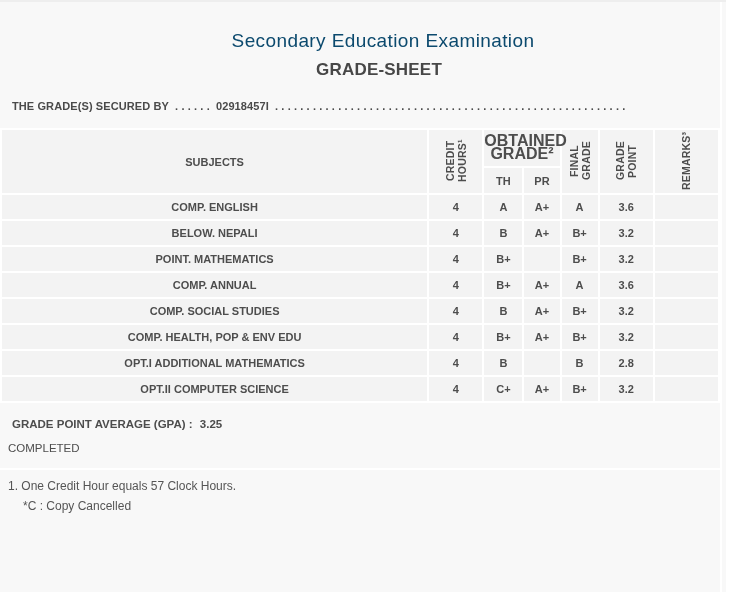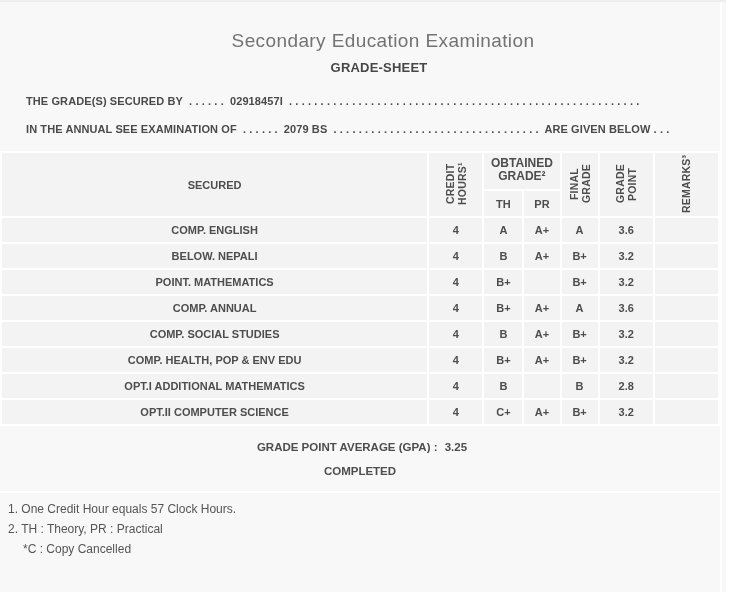--- a/index.html
+++ b/index.html
@@ -17,34 +17,34 @@
     border-top: 2px solid #eeeeee;
   }
   .panel::after {
     content: "";
     position: absolute; top: 0; bottom: 0; right: 4px;
     width: 2px; background: #ffffff;
   }
   .page-title {
     margin: 28px 0 8px 0;
     text-align: center;
-    color: #737373;
+    color: #0c4a6e;
     font-size: 19px; font-weight: 400;
     letter-spacing: 0.4px;
     padding-left: 40px;
   }
   .subtitle {
     margin: 0 0 20px 0;
     text-align: center;
     color: #474747;
-    font-size: 13px; font-weight: 700;
+    font-size: 17px; font-weight: 700;
     letter-spacing: 0.2px;
     padding-left: 32px;
   }
-  .info { padding: 0 26px; }
+  .info { padding: 0 12px; }
   .info-line {
     font-size: 11px; font-weight: 700; color: #4a4a4a;
     white-space: nowrap; overflow: hidden;
     margin-bottom: 16px; letter-spacing: 0.1px;
   }
   .info-line span { margin-right: 3px; }
 
   table.grades {
     border-collapse: separate;
     border-spacing: 2px;
@@ -59,87 +59,80 @@
     font-size: 11px; font-weight: 700;
     text-align: center;
     padding: 0;
   }
   th.subjects-h, td.subject {
     text-align: left;
     padding-left: 8px;
   }
   tr.hrow1 th.obtained-h {
     height: 36px;
-    font-size: 12px; line-height: 13px;
+    font-size: 16px; line-height: 13px;
     padding-top: 4px; vertical-align: top;
   }
   tr.hrow2 th { height: 25px; margin-top: 18px; }
   th.vcell { vertical-align: middle; }
   .vhead {
     writing-mode: vertical-rl;
     transform: rotate(180deg);
     display: inline-block;
     height: 58px;
     line-height: 12px;
     font-size: 10.5px; font-weight: 700;
     letter-spacing: 0.2px;
   }
   table.grades td { height: 24px; }
 
   .summary {
     width: 720px;
-    text-align: center;
+    text-align: left;
     padding: 15px 8px 14px 8px;
     border-bottom: 2px solid #ffffff;
   }
   .gpa-line { font-size: 11.5px; font-weight: 700; color: #4d4d4d; margin-bottom: 12px; }
   .gpa-line span { margin-left: 4px; }
-  .status-line { font-size: 11.5px; font-weight: 700; color: #4d4d4d; }
+  .status-line { font-size: 11.5px; font-weight: 400; color: #4d4d4d; }
 
   .footnotes { padding: 8px 10px 0 8px; color: #555555; font-size: 12px; }
   .footnote { margin-bottom: 4px; line-height: 16px; }
   .footnote.indent { margin-left: 15px; }
 </style>
 </head>
 <body>
 
 <div class="panel">
 
   <h1 class="page-title">Secondary Education Examination</h1>
   <h2 class="subtitle">GRADE-SHEET</h2>
 
   <div class="info">
     <div class="info-line">
       <span>THE GRADE(S) SECURED BY</span>
       <span>. . . . . .</span>
       <span>02918457I</span>
       <span>. . . . . . . . . . . . . . . . . . . . . . . . . . . . . . . . . . . . . . . . . . . . . . . . . . . . . . . .</span>
-    </div>
-    <div class="info-line">
-      <span>IN THE ANNUAL SEE EXAMINATION OF</span>
-      <span>. . . . . .</span>
-      <span>2079 BS</span>
-      <span>. . . . . . . . . . . . . . . . . . . . . . . . . . . . . . . . .</span>
-      <span>ARE GIVEN BELOW . . .</span>
     </div>
   </div>
 
   <table class="grades">
     <colgroup>
       <col style="width:424px">
         <col style="width:53px">
         <col style="width:38px">
         <col style="width:35px">
       <col style="width:36px">
         <col style="width:53px">
         <col style="width:63px">
     </colgroup>
     <tbody>
         <tr class="hrow1">
-      <th class="subjects-h" rowspan="2">SECURED</th>
+      <th class="subjects-h" rowspan="2">SUBJECTS</th>
       <th class="vcell" rowspan="2"><span class="vhead">CREDIT HOURS¹</span></th>
       <th class="obtained-h" colspan="2">OBTAINED GRADE²</th>
       <th class="vcell" rowspan="2"><span class="vhead">FINAL GRADE</span></th>
       <th class="vcell" rowspan="2"><span class="vhead">GRADE POINT</span></th>
       <th class="vcell" rowspan="2"><span class="vhead">REMARKS³</span></th>
     </tr>
     <tr class="hrow2">
       <th>TH</th>
       <th>PR</th>
     </tr>
@@ -222,18 +215,17 @@
   <div class="summary">
     <div class="gpa-line">
       <span>GRADE POINT AVERAGE (GPA) :</span>
       <span>3.25</span>
     </div>
     <div class="status-line">COMPLETED</div>
   </div>
 
   <div class="footnotes">
     <div class="footnote">1. One Credit Hour equals 57 Clock Hours.</div>
-    <div class="footnote">2. TH : Theory, PR : Practical</div>
     <div class="footnote indent">*C : Copy Cancelled</div>
 
   </div>
 
 </div>
 
 </body></html>

